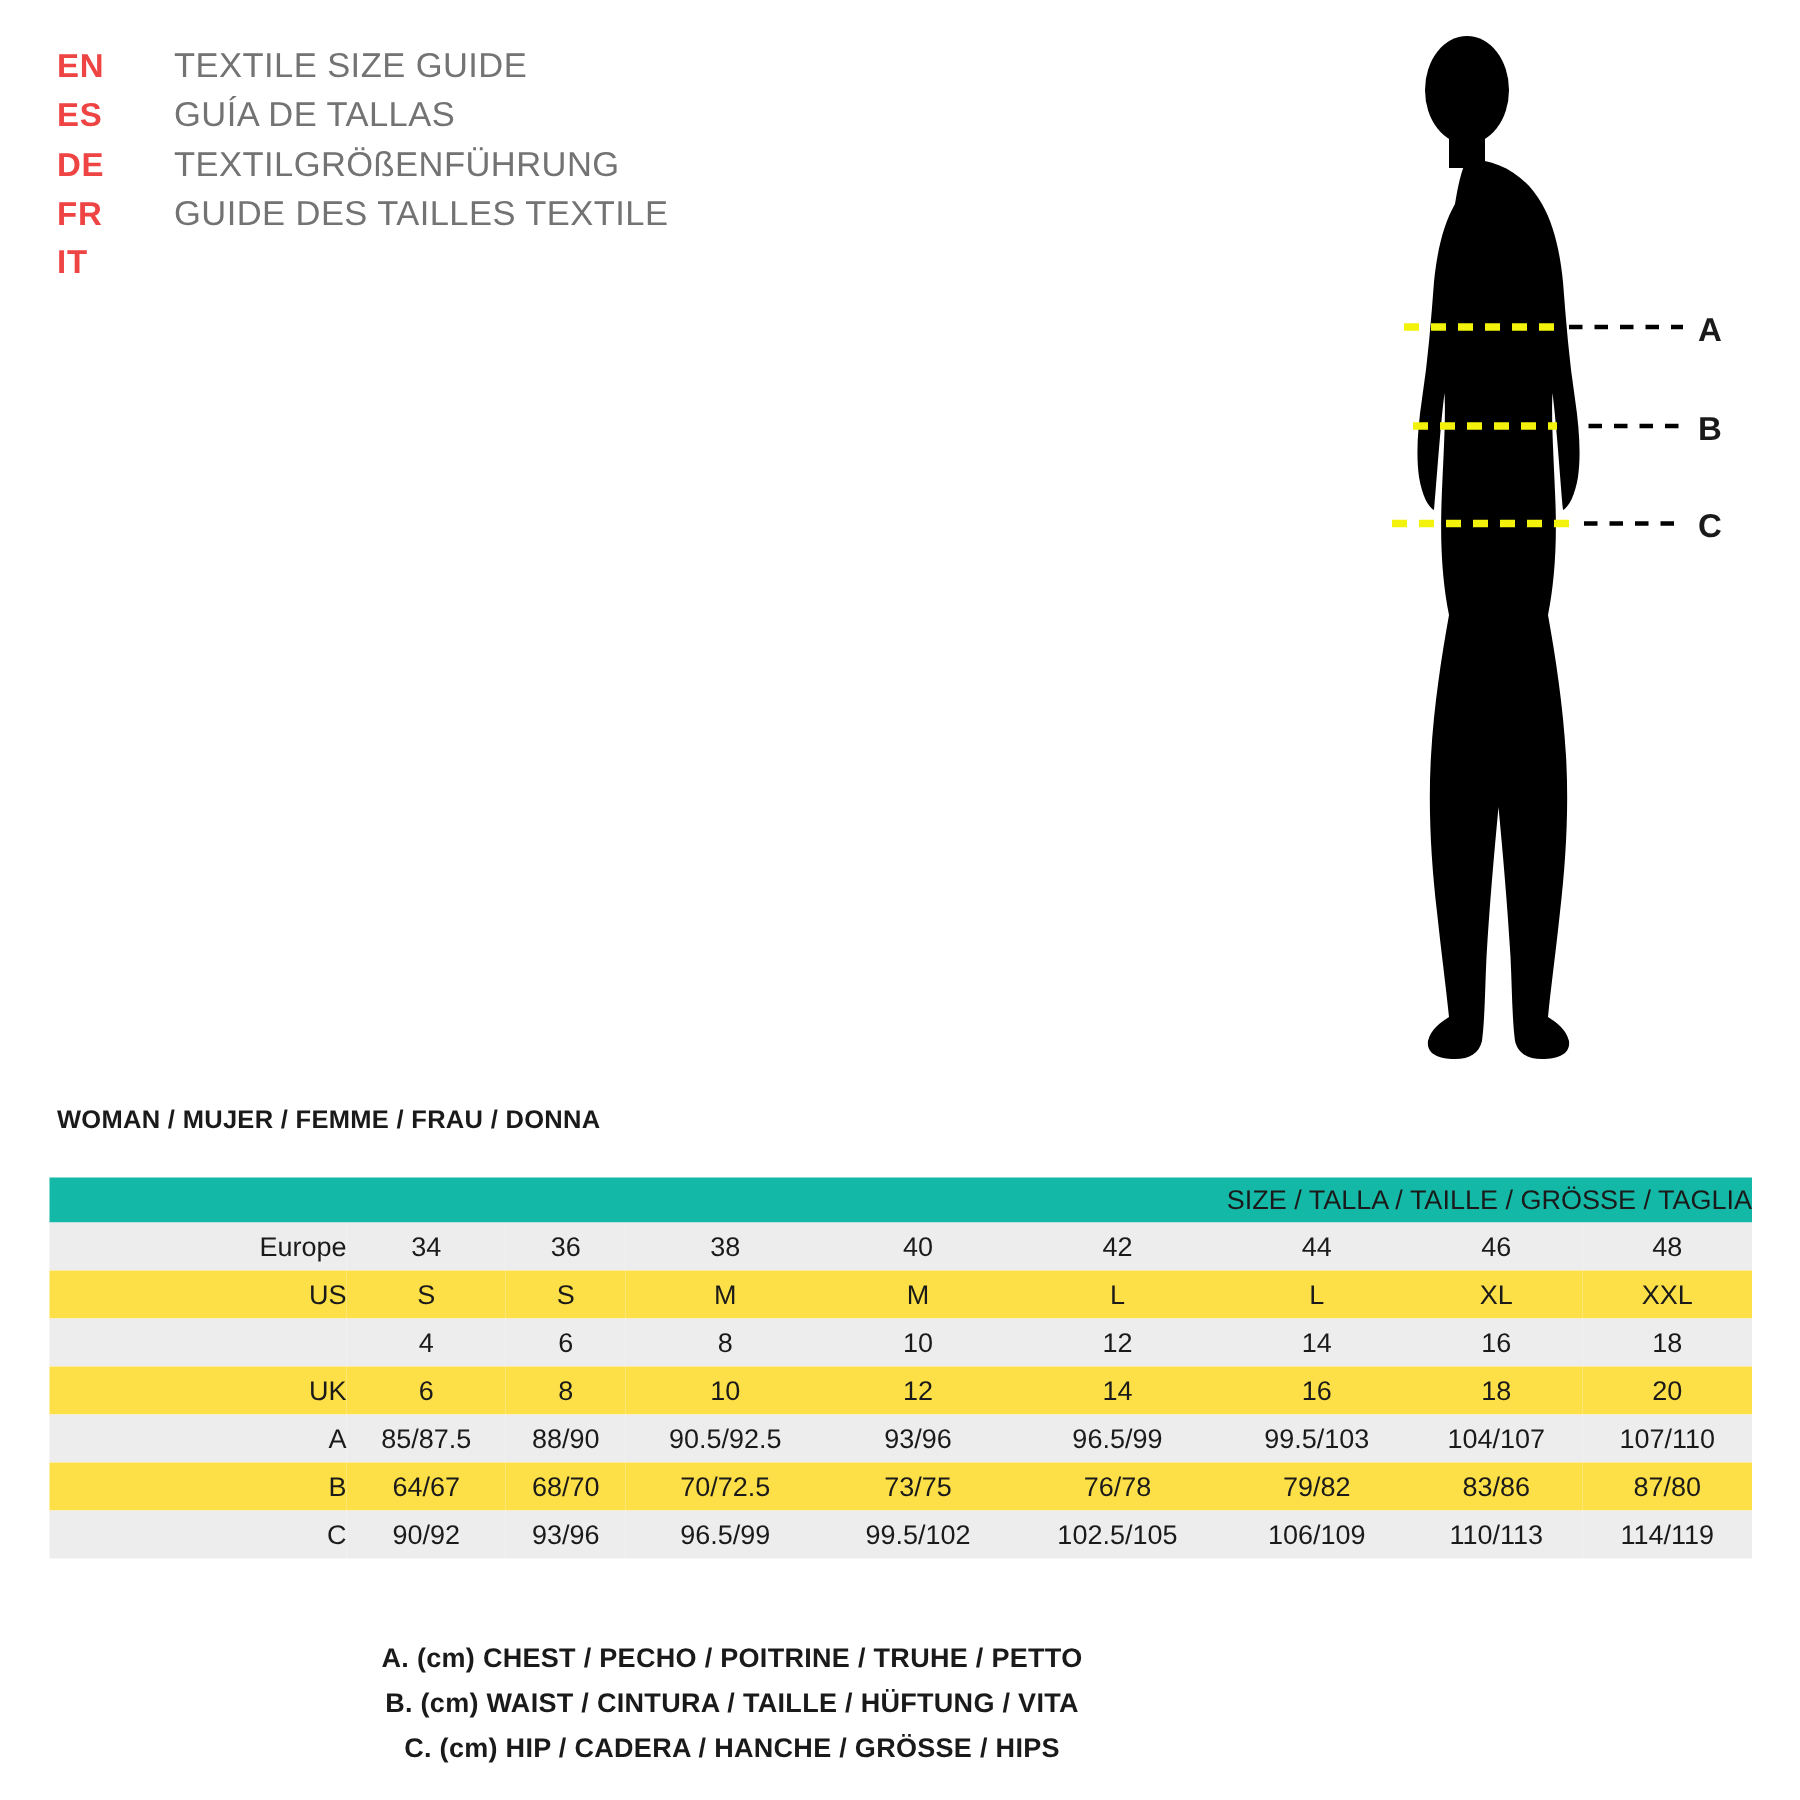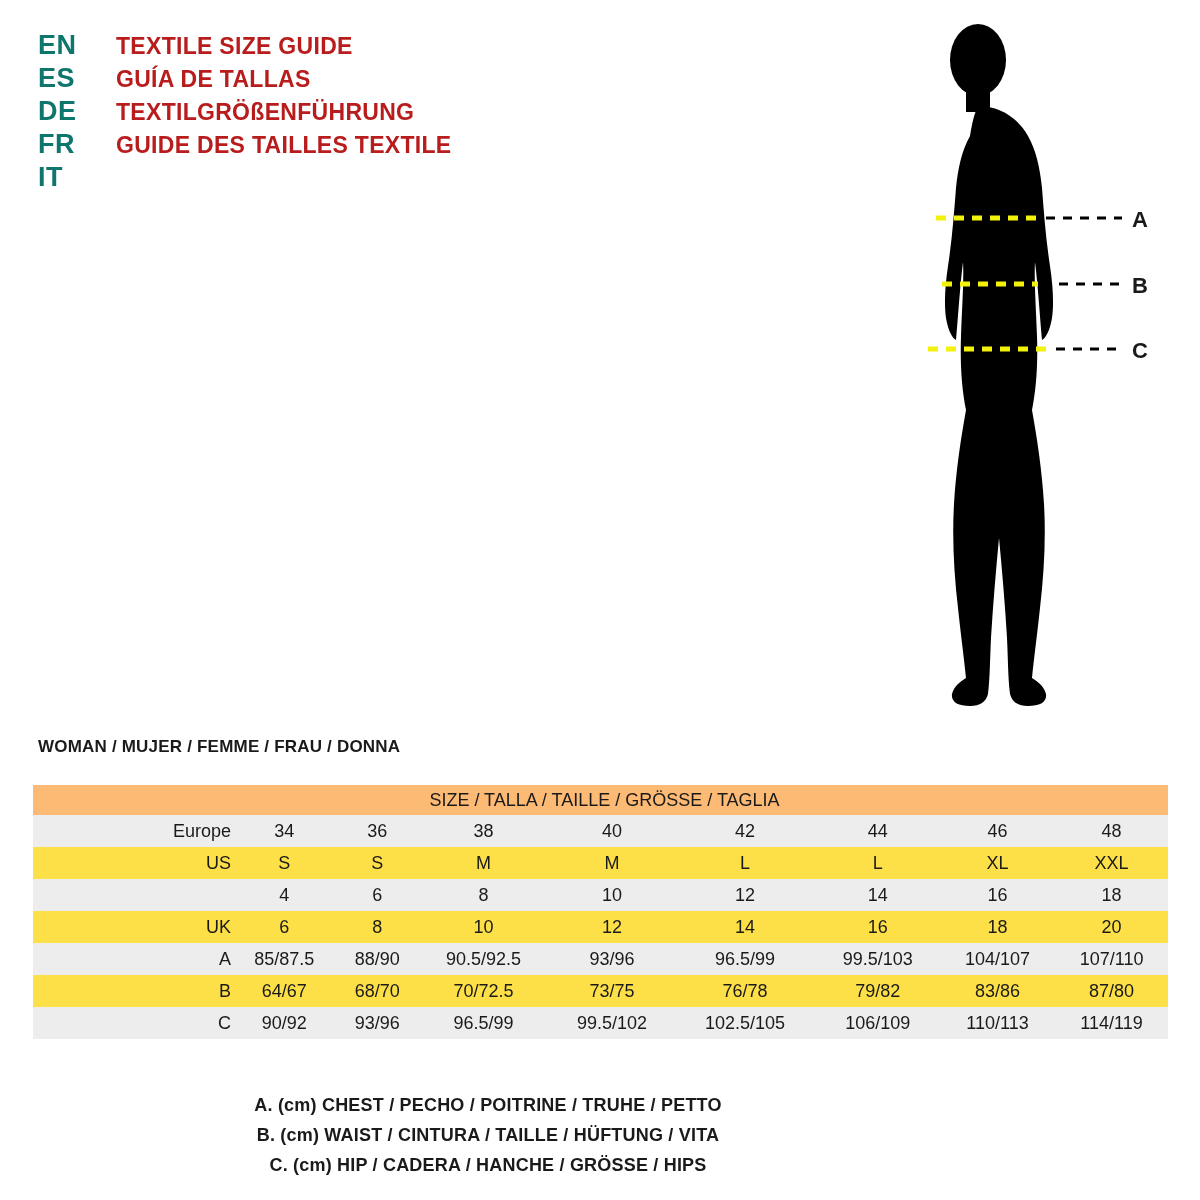--- a/index.html
+++ b/index.html
@@ -23,30 +23,30 @@
     top: 30px;
     width: 520px;
   }
   .lang-row {
     display: flex;
     align-items: baseline;
     height: 33px;
   }
   .lang-code {
     width: 78px;
-    font-size: 27px;
+    font-size: 22px;
     font-weight: bold;
     letter-spacing: 0.5px;
-    color: #0f766e;
+    color: #ef4444;
   }
   .lang-text {
     font-size: 23px;
-    font-weight: bold;
+    font-weight: normal;
     letter-spacing: 0.3px;
-    color: #b91c1c;
+    color: #737373;
     white-space: nowrap;
     text-align: center;
   }
 
   
   .figure-wrap {
     position: absolute;
     left: 860px;
     top: 18px;
     width: 330px;
@@ -90,23 +90,23 @@
     color: #1a1a1a;
     text-align: center;
     vertical-align: middle;
   }
   table.size-table .rowhead {
     text-align: right;
     padding-left: 8px;
     width: 190px;
   }
   tr.header-row td {
-    background: #fdba74;
+    background: #14b8a6;
     font-size: 18px;
-    text-align: center;
+    text-align: right;
     padding-left: 8px;
     height: 30px;
   }
   tr.shade td { background: #ededed; }
   tr.plain td { background: #fde047; }
 
   
   .notes {
     position: absolute;
     left: 38px;

